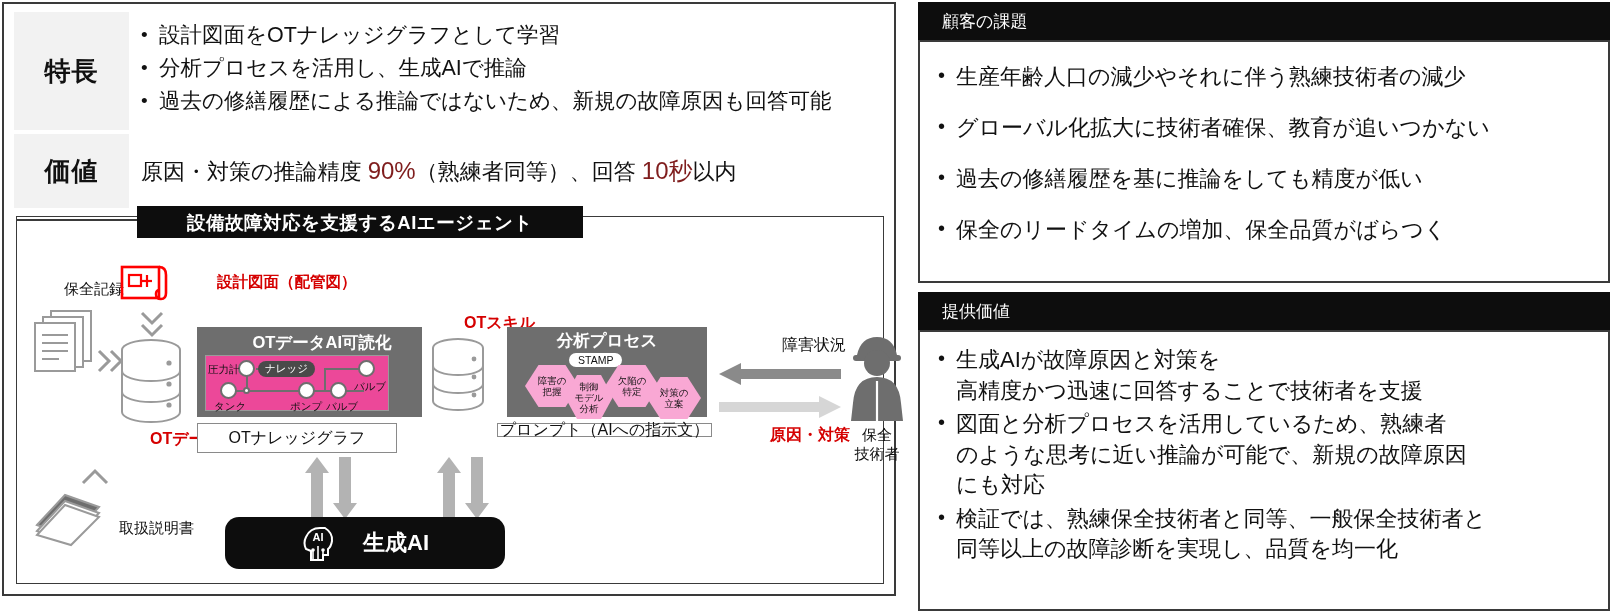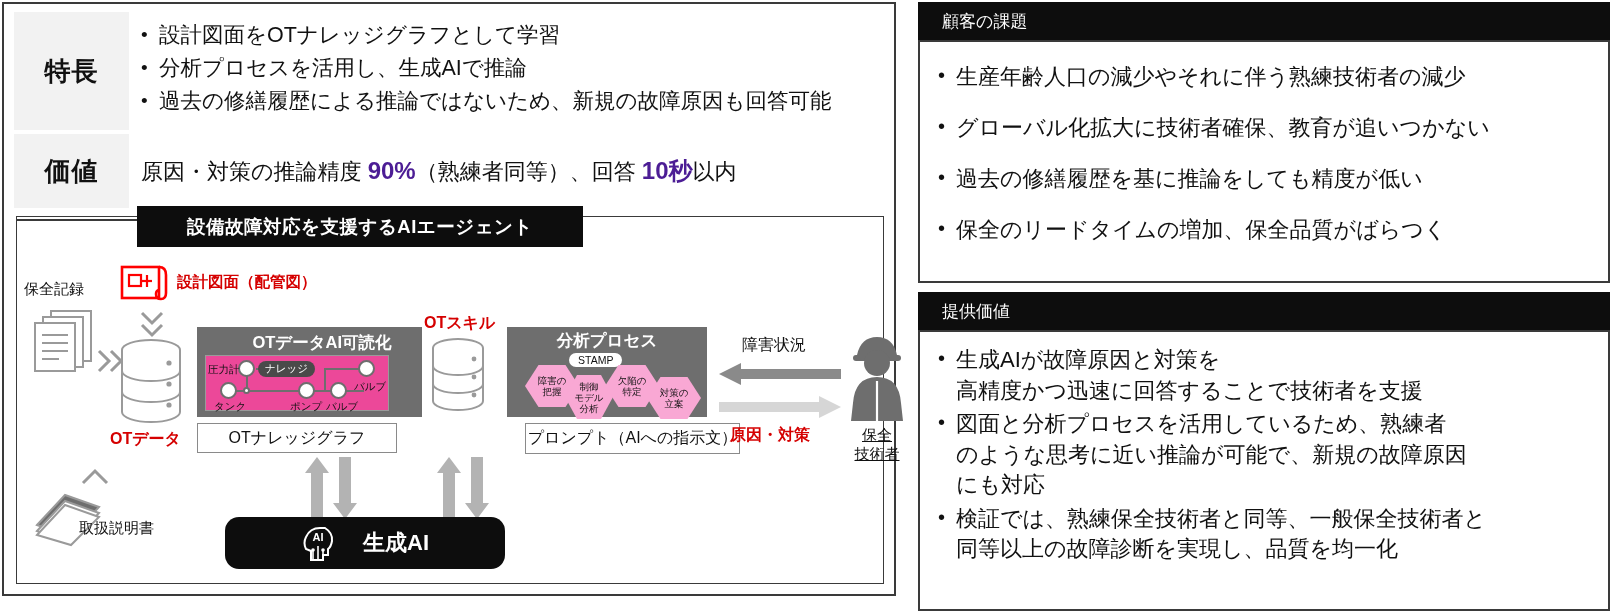--- a/index.html
+++ b/index.html
@@ -14,28 +14,28 @@
   .spec-body{padding-left:12px;}
 
   .row-tokucho{left:10px;top:8px;width:880px;height:118px;}
   .row-kachi{left:10px;top:130px;width:880px;height:74px;}
 
   .bullets{list-style:none;margin:0;padding:0;}
   .bullets li{font-size:21.5px;line-height:33px;white-space:nowrap;position:relative;padding-left:18px;color:#111;}
   .bullets li:before{content:"\2022";position:absolute;left:0;top:-1px;font-size:19px;}
 
   .kachi-text{font-size:22px;line-height:74px;white-space:nowrap;color:#111;}
-  .kachi-text .hl{color:#4c1d95;font-weight:bold;font-size:24px;}
+  .kachi-text .hl{color:#7f1d1d;font-weight:normal;font-size:24px;}
 
   
   .diagram{position:absolute;left:12px;top:212px;width:868px;height:368px;border:1.5px solid #3a3a3a;box-sizing:border-box;background:#fff;}
-  .diagram-title{position:absolute;left:133px;top:202px;width:446px;height:41px;background:#0d0d0d;color:#fff;font-size:18.5px;font-weight:bold;display:flex;align-items:center;justify-content:center;letter-spacing:0.5px;z-index:6;}
+  .diagram-title{position:absolute;left:133px;top:202px;width:446px;height:32px;background:#0d0d0d;color:#fff;font-size:18.5px;font-weight:bold;display:flex;align-items:center;justify-content:center;letter-spacing:0.5px;z-index:6;}
   .title-stub{position:absolute;left:12px;top:215px;width:124px;height:2px;background:#3a3a3a;z-index:5;}
 
-  .d-label{position:absolute;font-size:15px;color:#111;white-space:nowrap;}
+  .d-label{position:absolute;font-size:15px;color:#111;white-space:nowrap;margin-left:40px;}
   .d-label.red{color:#d50000;font-weight:bold;}
 
   
   .gray-box{position:absolute;background:#6e6e6e;}
   .gray-box .gb-title{color:#fff;font-size:16.5px;font-weight:bold;text-align:center;white-space:nowrap;}
 
   .white-box{position:absolute;background:#fff;border:1.5px solid #8a8a8a;box-sizing:border-box;display:flex;align-items:center;justify-content:center;font-size:16px;color:#111;white-space:nowrap;}
 
   .genai{position:absolute;background:#0d0d0d;border-radius:14px;display:flex;align-items:center;justify-content:center;gap:28px;color:#fff;font-size:22px;font-weight:bold;}
 
@@ -208,21 +208,21 @@
           <div class="hex" style="left:98px;top:38px;width:54px;height:42px;">
               <span style="white-space:pre-line;">欠陥の
 特定</span>
             </div>
           <div class="hex" style="left:140px;top:50px;width:54px;height:42px;">
               <span style="white-space:pre-line;">対策の
 立案</span>
             </div>
         </div>
       </div>
-      <div class="white-box" style="left:480px;top:206px;width:215px;height:31px;margin-left:28px;">プロンプト（AIへの指示文）</div>
+      <div class="white-box" style="left:480px;top:206px;width:215px;height:14px;">プロンプト（AIへの指示文）</div>
 
       <svg style="position:absolute;left:286px;top:240px;" width="56" height="62" viewBox="0 0 56 62">
         <polygon points="14,0 26,16 20,16 20,62 8,62 8,16 2,16" fill="#b3b3b3"></polygon>
         <polygon points="42,62 54,46 48,46 48,0 36,0 36,46 30,46" fill="#b3b3b3"></polygon>
       </svg>
 
       <svg style="position:absolute;left:418px;top:240px;" width="56" height="62" viewBox="0 0 56 62">
         <polygon points="14,0 26,16 20,16 20,62 8,62 8,16 2,16" fill="#b3b3b3"></polygon>
         <polygon points="42,62 54,46 48,46 48,0 36,0 36,46 30,46" fill="#b3b3b3"></polygon>
       </svg>
@@ -249,21 +249,21 @@
       </svg>
       <div class="d-label red" style="left:713px;top:208px;font-size:16px;">原因・対策</div>
 
       <svg style="position:absolute;left:826px;top:112px;" width="68" height="92" viewBox="0 0 68 92">
         <path d="M14 26 q4 -18 20 -18 q16 0 20 18 z" fill="#6e6e6e"></path>
         <rect x="10" y="26" width="48" height="6" rx="3" fill="#6e6e6e"></rect>
         <circle cx="34" cy="34" r="13" fill="#6e6e6e"></circle>
         <path d="M34 48 q22 0 24 26 l2 18 h-52 l2 -18 q2 -26 24 -26 z" fill="#6e6e6e"></path>
         <line x1="34" y1="52" x2="34" y2="92" stroke="#fff" stroke-width="2.2"></line>
       </svg>
-      <div class="tech-label" style="left:822px;top:208px;width:76px;text-decoration:underline;">
+      <div class="tech-label" style="left:822px;top:208px;width:76px;">
         <div>保全</div>
         <div>技術者</div>
       </div>
 
     </div>
   </div>
 
   <div class="rp" id="p2">
     <div class="rp-head">提供価値</div>
     <div class="rp-body">

